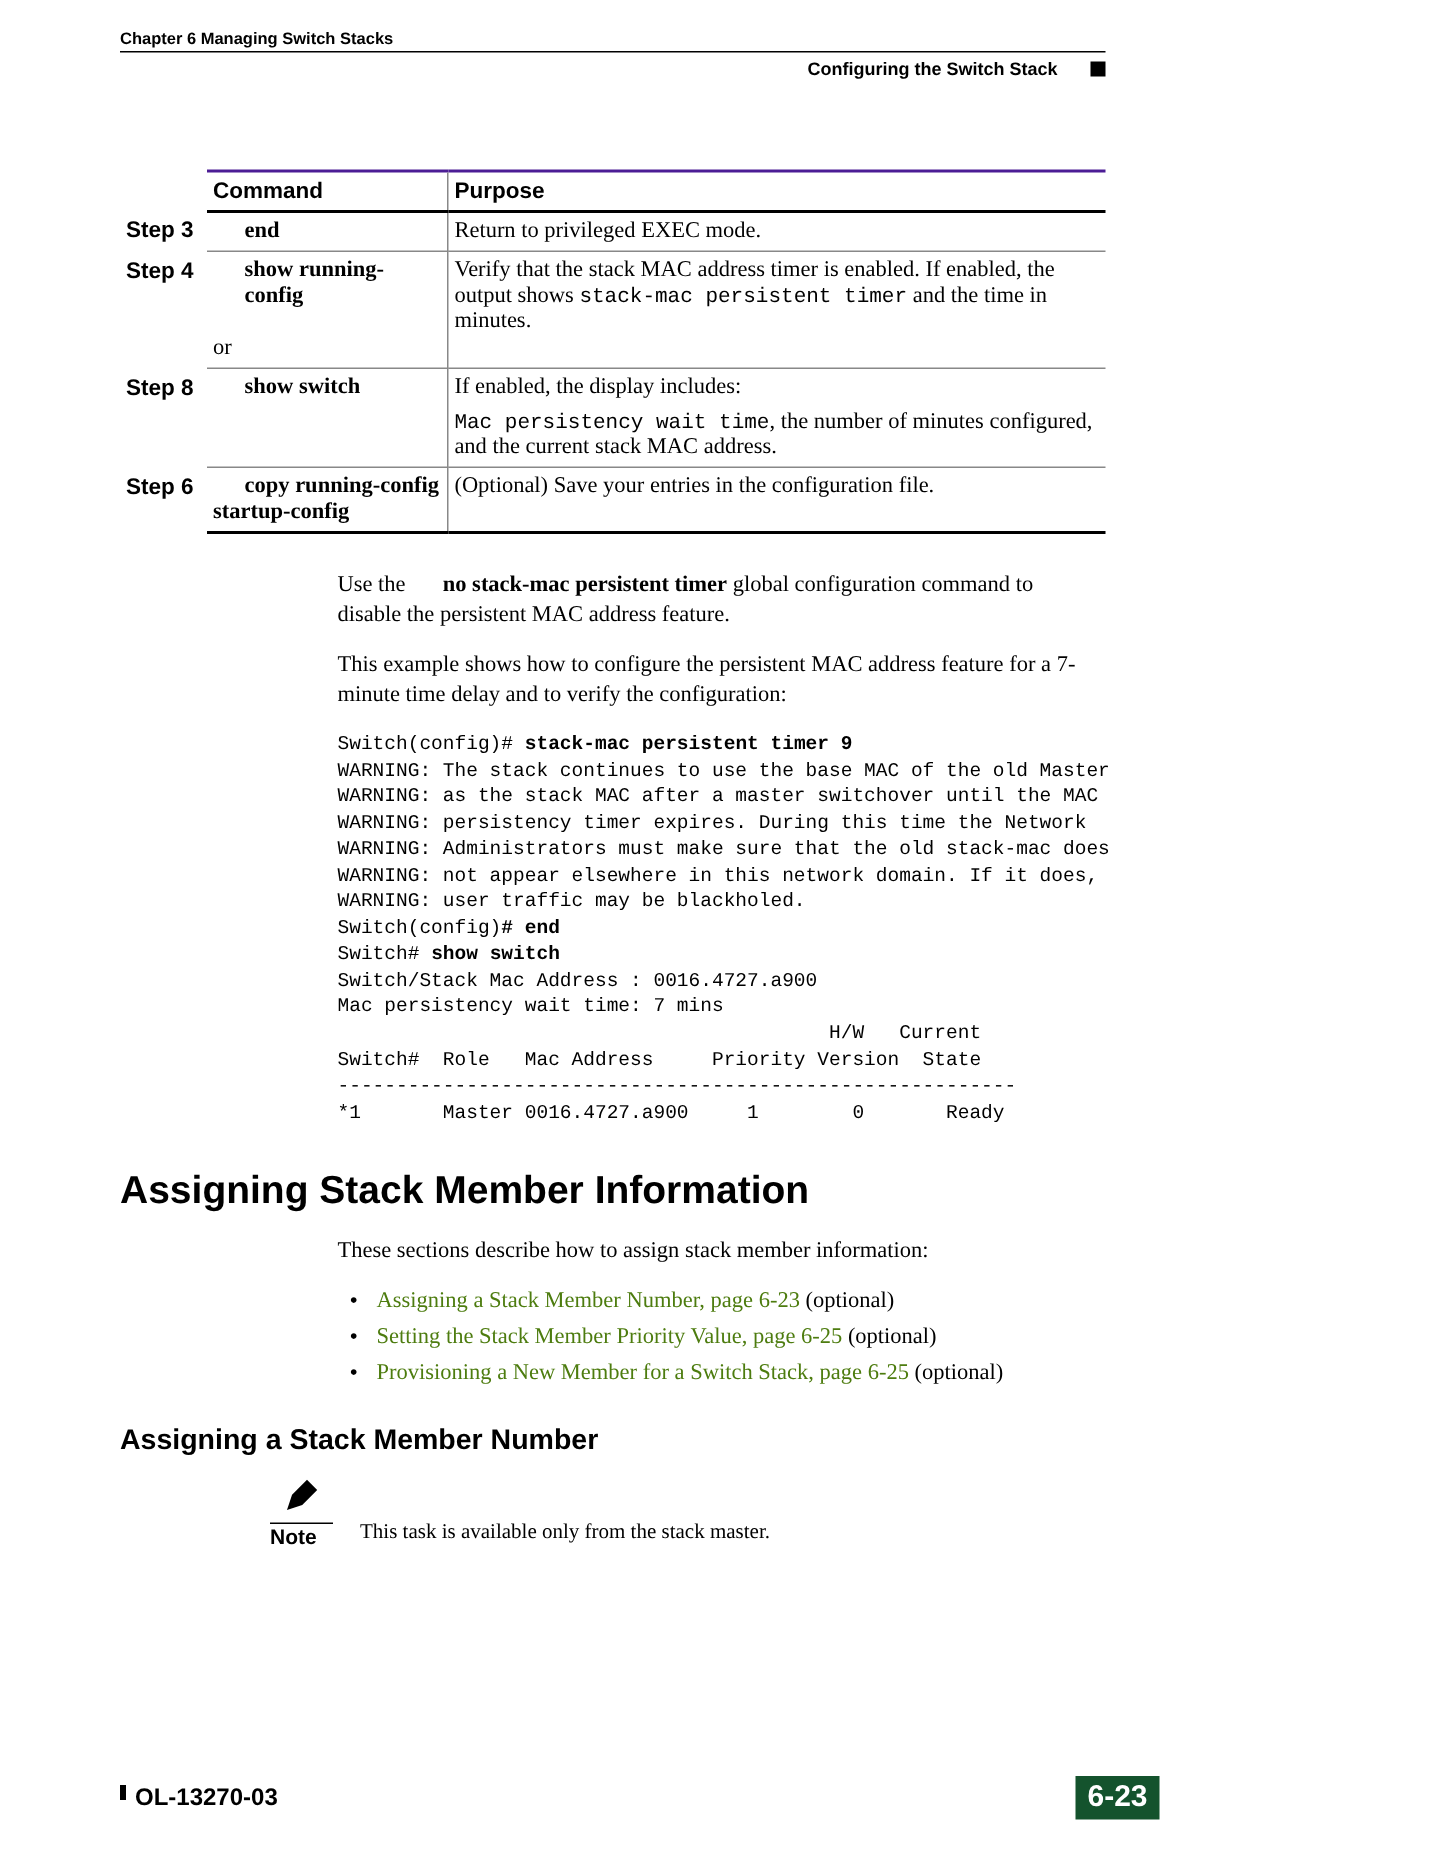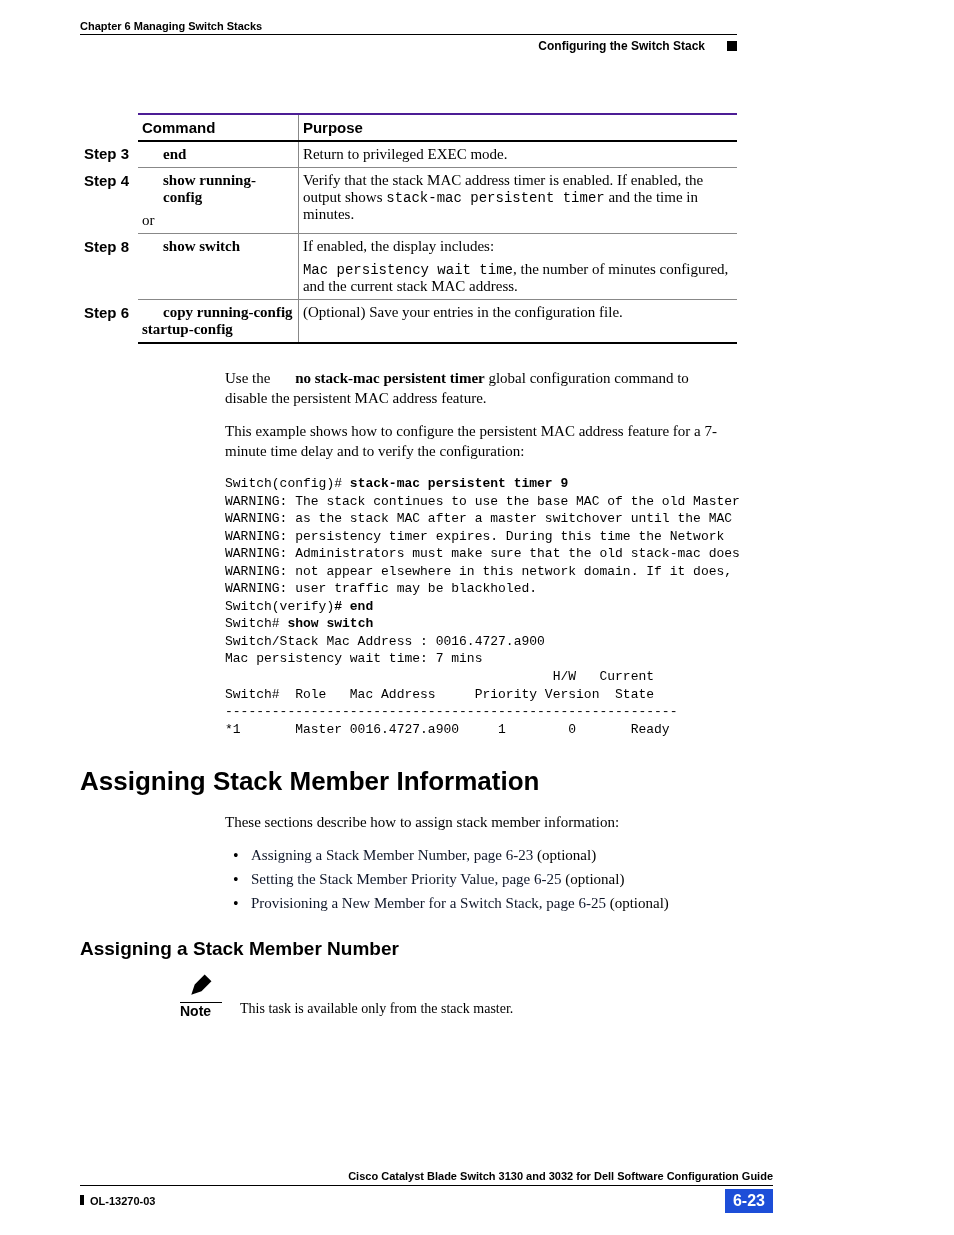--- a/index.html
+++ b/index.html
@@ -115,21 +115,21 @@
     margin: 4px 0 7px 26px;
     position: relative;
   }
   ul.links li::before {
     content: "•";
     position: absolute;
     left: -18px;
     font-size: 16px;
   }
   a.xref {
-    color: #0f172a;
+    color: #4d7c0f;
     text-decoration: none;
   }
   .note-row {
     display: flex;
     align-items: flex-end;
     gap: 18px;
     margin-left: 100px;
     margin-top: 10px;
   }
   .note-icon {
@@ -163,30 +163,30 @@
     padding-bottom: 3px;
   }
   .footer-row {
     display: flex;
     justify-content: space-between;
     align-items: center;
     margin-top: 3px;
   }
   .footer-left {
     font-family: Arial, Helvetica, sans-serif;
-    font-size: 11px;
+    font-size: 16px;
     font-weight: bold;
     display: flex; align-items: flex-start; gap: 6px;
   }
   .page-badge {
-    background: #1d4ed8;
+    background: #14532d;
     color: #fff;
     font-family: Arial, Helvetica, sans-serif;
     font-weight: bold;
-    font-size: 16px;
+    font-size: 20px;
     padding: 3px 8px;
   }
   .tick { width:4px; height:10px; background:#000; display:inline-block; }
 </style>
 </head>
 <body>
 
 <div class="page">
 
   <div class="top-header">
@@ -210,21 +210,21 @@
       <tbody>
         <tr>
           <td class="step-label">Step 3</td>
           <td class="cmd"><span class="bold">end</span></td>
           <td><span>Return to privileged EXEC mode.</span></td>
         </tr>
         <tr>
           <td class="step-label">Step 4</td>
           <td class="cmd">
             <div class="bold">show running-config</div>
-            <div style="margin-top:6px;">or</div>
+            <div style="margin-top:18px;">or</div>
           </td>
           <td>
             <span>Verify that the stack MAC address timer is enabled. If enabled, the output shows </span><span class="mono">stack-mac persistent timer</span><span> and the time in minutes.</span>
           </td>
         </tr>
         <tr>
           <td class="step-label">Step 8</td>
           <td class="cmd"><span class="bold">show switch</span></td>
           <td>
             <div>If enabled, the display includes:</div>
@@ -247,21 +247,21 @@
       </p>
       <p class="para">This example shows how to configure the persistent MAC address feature for a 7-minute time delay and to verify the configuration:</p>
 
 <pre class="code"><span>Switch(config)# </span><b>stack-mac persistent timer 9</b>
 <span>WARNING: The stack continues to use the base MAC of the old Master</span>
 <span>WARNING: as the stack MAC after a master switchover until the MAC</span>
 <span>WARNING: persistency timer expires. During this time the Network</span>
 <span>WARNING: Administrators must make sure that the old stack-mac does</span>
 <span>WARNING: not appear elsewhere in this network domain. If it does,</span>
 <span>WARNING: user traffic may be blackholed.</span>
-<span>Switch(verify)</span><b># end</b>
+<span>Switch(config)</span><b># end</b>
 <span>Switch# </span><b>show switch</b>
 <span>Switch/Stack Mac Address : 0016.4727.a900</span>
 <span>Mac persistency wait time: 7 mins</span>
 <span>                                          H/W   Current</span>
 <span>Switch#  Role   Mac Address     Priority Version  State</span>
 <span>----------------------------------------------------------</span>
 <span>*1       Master 0016.4727.a900     1        0       Ready</span></pre>
     </div>
 
     <h1 class="section">Assigning Stack Member Information</h1>
@@ -289,21 +289,20 @@
           </svg>
         </div>
         <div class="note-label">Note</div>
       </div>
       <div class="note-text">This task is available only from the stack master.</div>
     </div>
 
   </div>
 
   <div class="footer">
-    <div class="footer-title">Cisco Catalyst Blade Switch 3130 and 3032 for Dell Software Configuration Guide</div>
     <div class="footer-row">
       <div class="footer-left">
         <span class="tick"></span>
         <span>OL-13270-03</span>
       </div>
       <div class="page-badge">6-23</div>
     </div>
   </div>
 
 </div>

